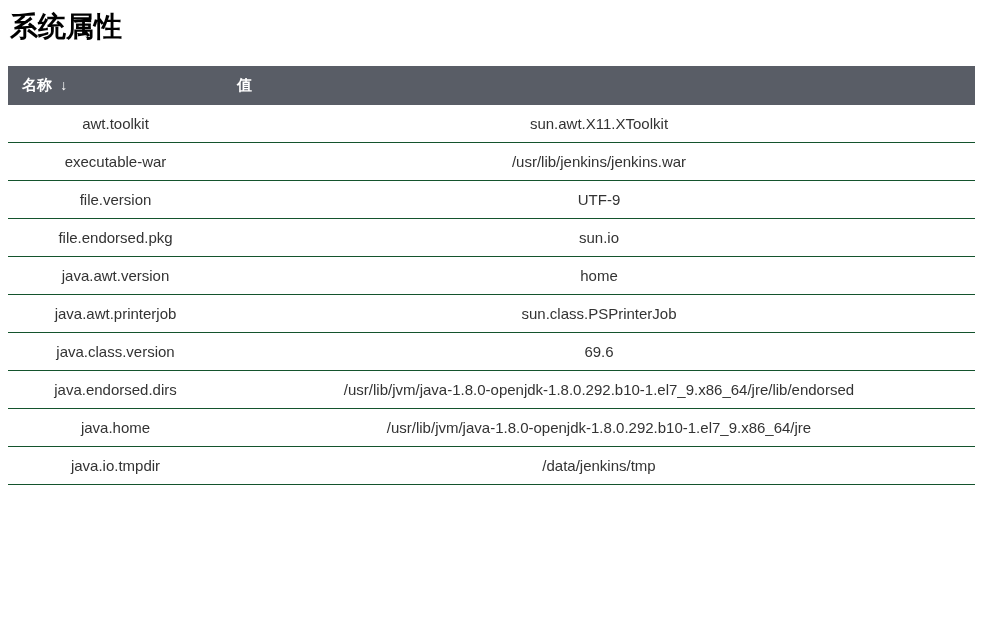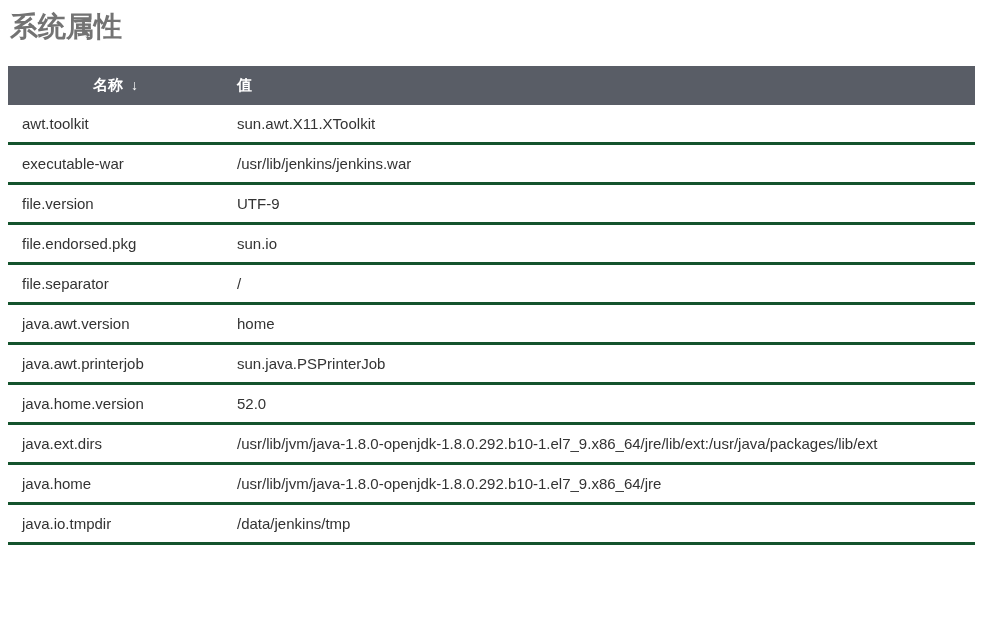--- a/index.html
+++ b/index.html
@@ -8,48 +8,48 @@
       box-sizing: border-box;
     }
     body {
       font-family: -apple-system, BlinkMacSystemFont, "Segoe UI", Helvetica, Arial, sans-serif;
       background: #ffffff;
       padding: 8px;
     }
     .page-title {
       font-size: 28px;
       font-weight: 600;
-      color: #737373;
+      color: #000000;
       margin-bottom: 20px;
       padding-left: 2px;
     }
     table {
       width: 100%;
       border-collapse: collapse;
     }
     thead tr {
       background: #595d66;
     }
     thead th {
       color: #ffffff;
       font-weight: 600;
       text-align: left;
       padding: 10px 14px;
       font-size: 15px;
     }
     thead th:first-child {
       width: 215px;
-      text-align: center;
     }
     .sort-arrow {
       margin-left: 4px;
       font-size: 14px;
     }
     tbody tr {
-      border-bottom: 3px solid #14532d;
+      border-bottom: 1px solid #14532d;
+      text-align: center;
     }
     tbody td {
       padding: 10px 14px;
       font-size: 15px;
       color: #333333;
       vertical-align: middle;
     }
     tbody td:first-child {
       width: 215px;
     }
@@ -93,38 +93,34 @@
         </tr>
         <tr>
           <td>file.version</td>
           <td>UTF-9</td>
         </tr>
         <tr>
           <td>file.endorsed.pkg</td>
           <td>sun.io</td>
         </tr>
         <tr>
-          <td>file.separator</td>
-          <td>/</td>
-        </tr>
-        <tr>
           <td>java.awt.version</td>
           <td>home</td>
         </tr>
         <tr>
           <td>java.awt.printerjob</td>
-          <td>sun.java.PSPrinterJob</td>
+          <td>sun.class.PSPrinterJob</td>
         </tr>
         <tr>
-          <td>java.home.version</td>
-          <td>52.0</td>
+          <td>java.class.version</td>
+          <td>69.6</td>
         </tr>
         <tr>
-          <td>java.ext.dirs</td>
-          <td>/usr/lib/jvm/java-1.8.0-openjdk-1.8.0.292.b10-1.el7_9.x86_64/jre/lib/ext:/usr/java/packages/lib/ext</td>
+          <td>java.endorsed.dirs</td>
+          <td>/usr/lib/jvm/java-1.8.0-openjdk-1.8.0.292.b10-1.el7_9.x86_64/jre/lib/endorsed</td>
         </tr>
         <tr>
           <td>java.home</td>
           <td>/usr/lib/jvm/java-1.8.0-openjdk-1.8.0.292.b10-1.el7_9.x86_64/jre</td>
         </tr>
         <tr>
           <td>java.io.tmpdir</td>
           <td>/data/jenkins/tmp</td>
         </tr>
       </tbody>

